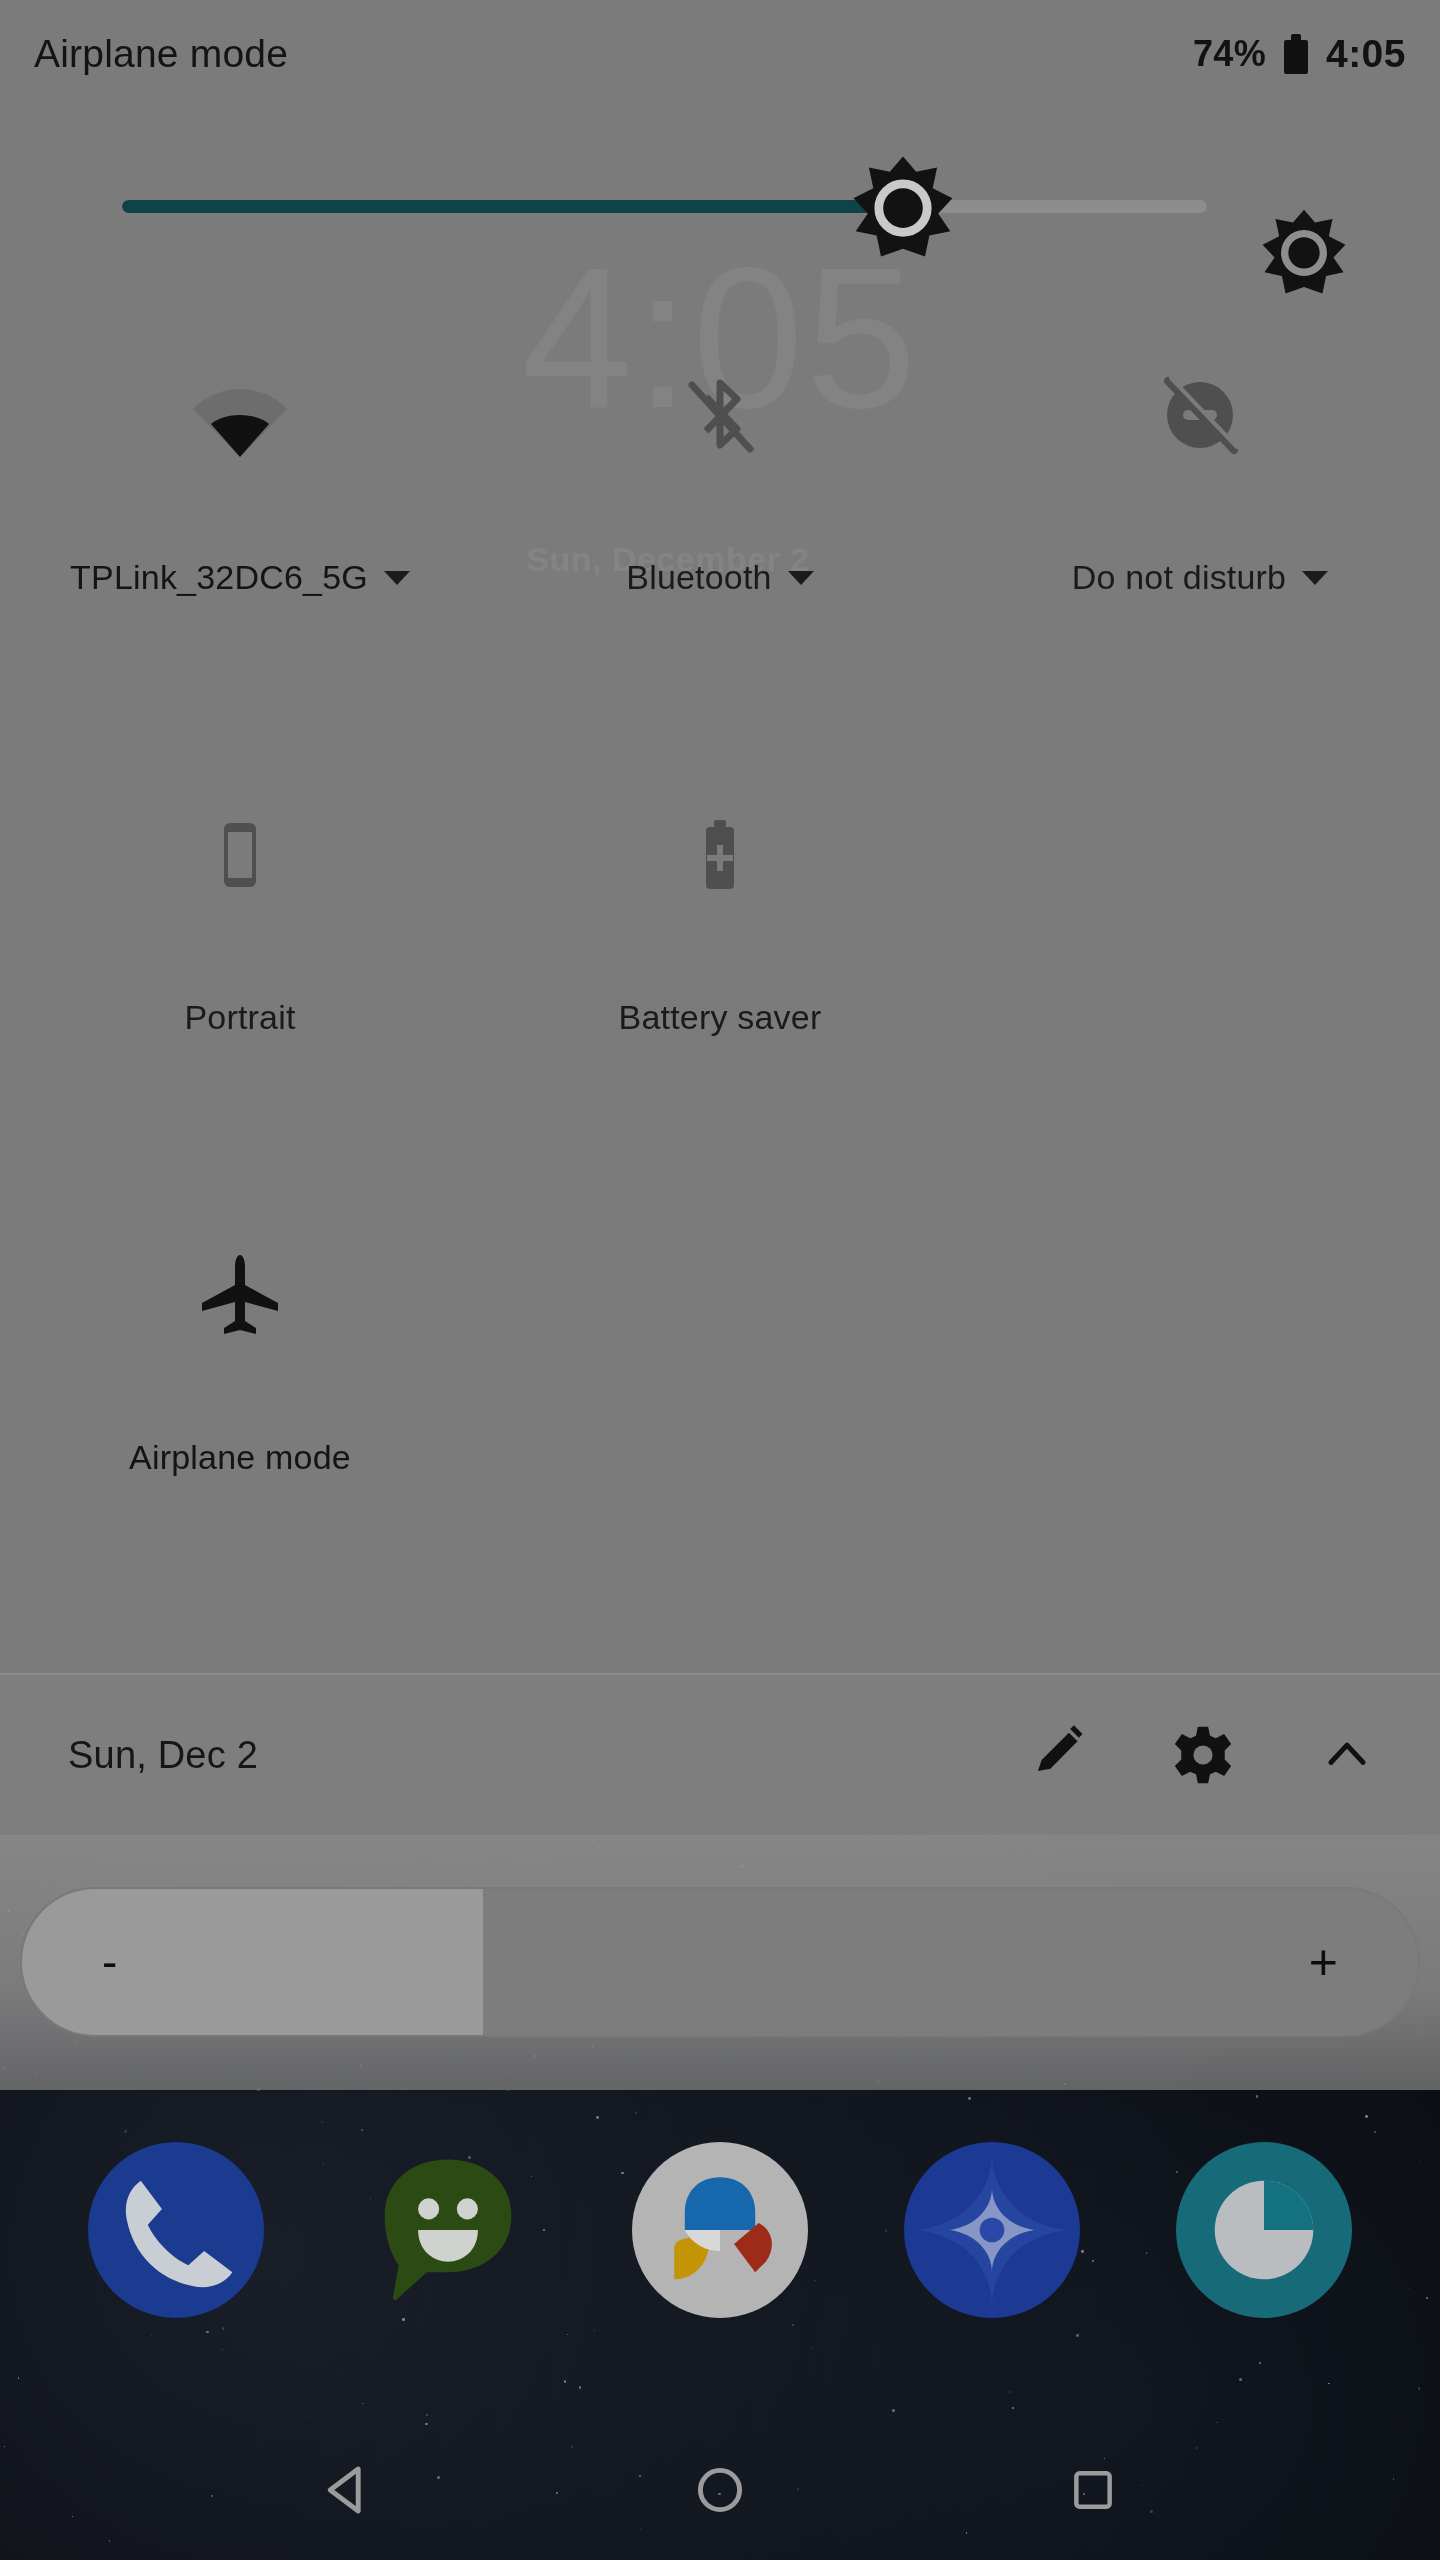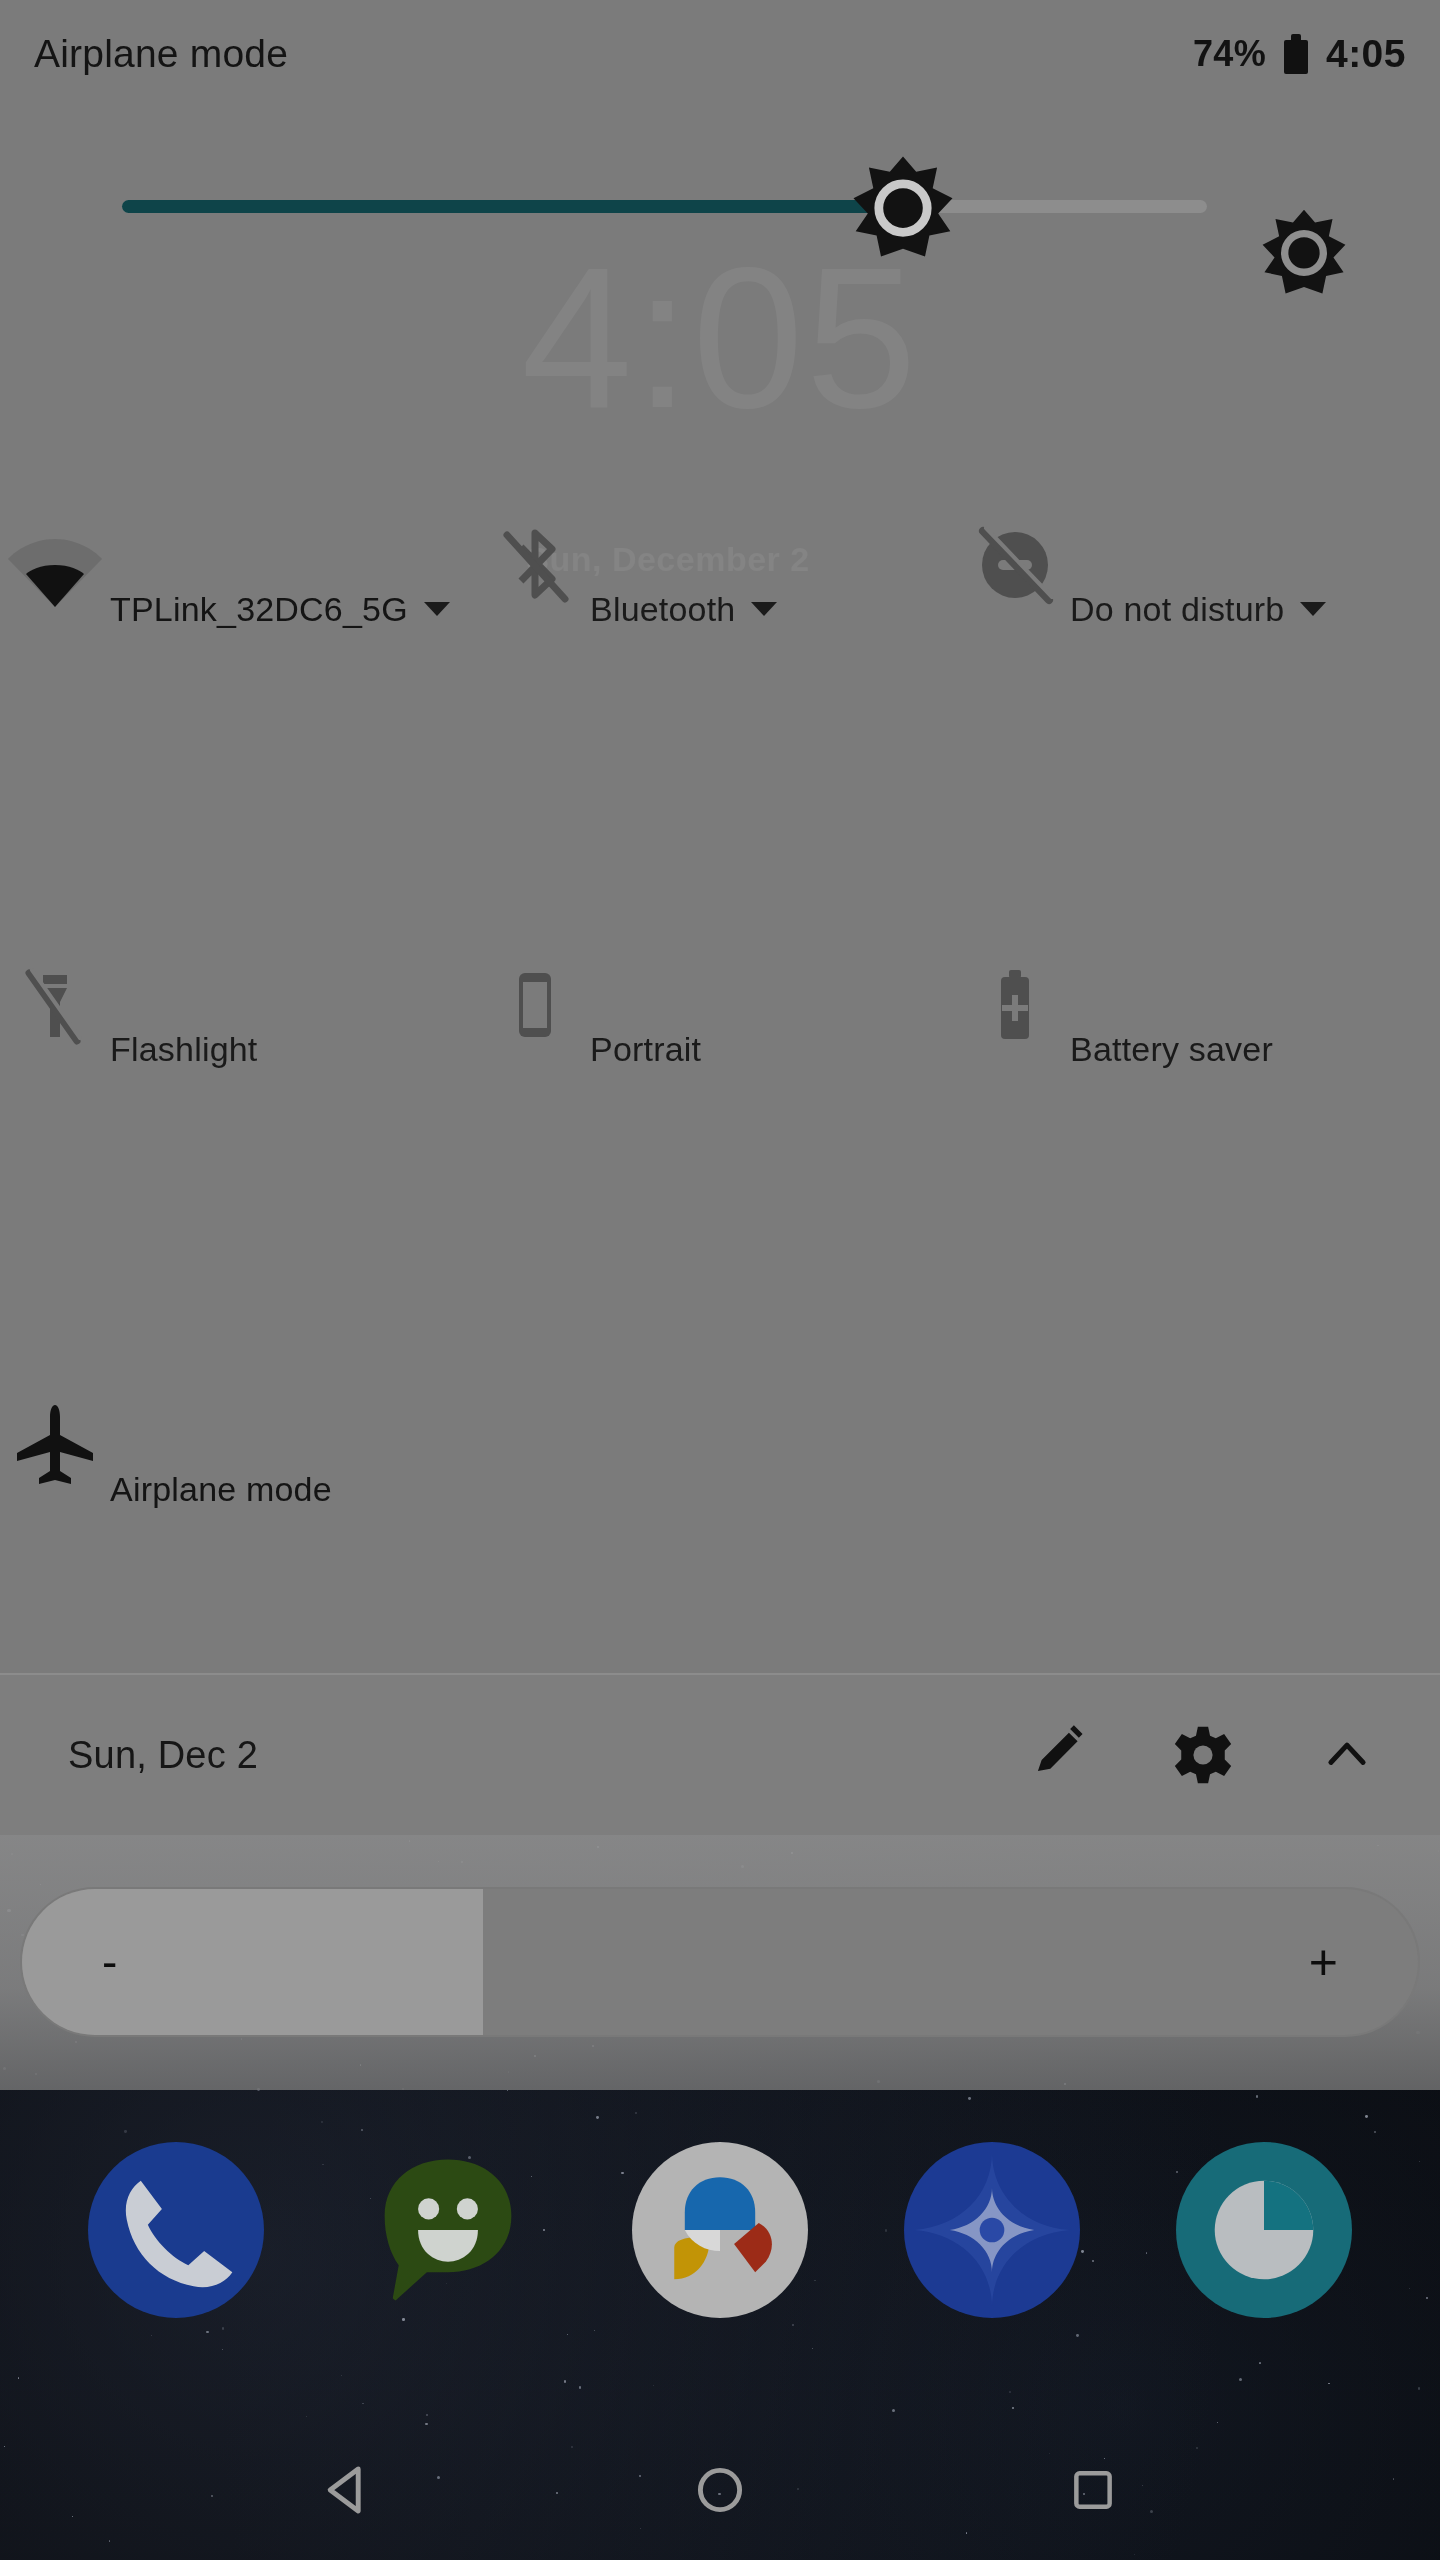--- a/index.html
+++ b/index.html
@@ -72,21 +72,21 @@
   .sun-icon{ position:absolute; display:block; }
   #bright-thumb{ left:calc(72% - 55px); top:-48px; width:110px; height:110px; cursor:pointer; }
   #auto-bright{ position:absolute; left:1258px; top:58px; width:92px; height:92px; cursor:pointer; }
 
   
   #tiles{
     position:absolute; left:0; top:330px; width:1440px;
   }
   .tile-row{ display:flex; width:1440px; height:440px; }
   .tile{
-    width:480px; display:flex; flex-direction:row; align-items:center;
+    width:480px; display:flex; flex-direction:column; align-items:center;
     cursor:pointer; padding-top:30px;
   }
   .tile-icon{ width:110px; height:110px; display:flex; align-items:center; justify-content:center; }
   .tile-label-wrap{
     margin-top:88px; display:flex; align-items:center; justify-content:center; gap:16px;
     max-width:460px;
   }
   .tile-label{ font-size:34px; color:#141414; white-space:nowrap; letter-spacing:.2px; }
   .tile-label.off{ color:#1a1a1a;text-align:right; }
   .caret{ width:0;height:0;border-left:13px solid transparent;border-right:13px solid transparent;
@@ -373,33 +373,20 @@
           </svg>
         </div>
         <div class="tile-label-wrap">
           <span class="tile-label off">Do not disturb</span>
           <span class="caret"></span>
         </div>
       </div>
     </div>
 
     <div class="tile-row">
-      <div class="tile">
-        <div class="tile-icon">
-          <svg viewBox="0 0 100 100" width="100" height="100">
-            <rect x="38" y="20" width="24" height="9" fill="#4f4f4f"></rect>
-            <path fill="#4f4f4f" d="M38 33 L62 33 L55 47 L55 82 L45 82 L45 47 Z"></path>
-            <line x1="24" y1="18" x2="72" y2="86" stroke="#4f4f4f" stroke-width="7" stroke-linecap="round"></line>
-            <line x1="27" y1="15" x2="75" y2="83" stroke="#7b7b7b" stroke-width="4" stroke-linecap="round"></line>
-          </svg>
-        </div>
-        <div class="tile-label-wrap">
-          <span class="tile-label off">Flashlight</span>
-        </div>
-      </div>
 
       <div class="tile">
         <div class="tile-icon">
           <svg viewBox="0 0 100 100" width="100" height="100">
             <rect x="34" y="18" width="32" height="64" rx="6" fill="#4f4f4f"></rect>
             <rect x="38" y="27" width="24" height="46" fill="#7b7b7b"></rect>
           </svg>
         </div>
         <div class="tile-label-wrap">
           <span class="tile-label off">Portrait</span>

